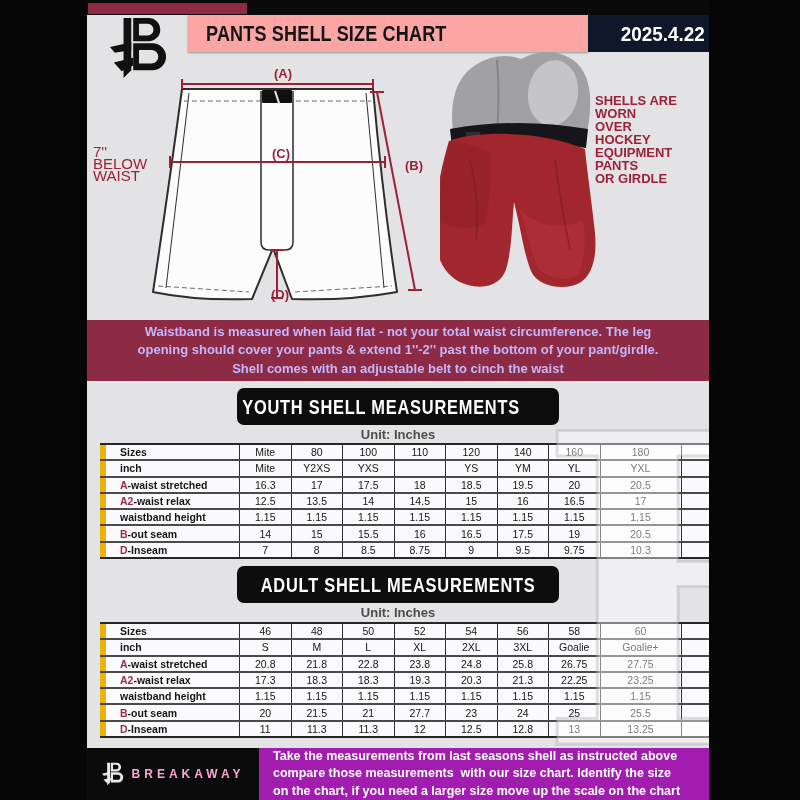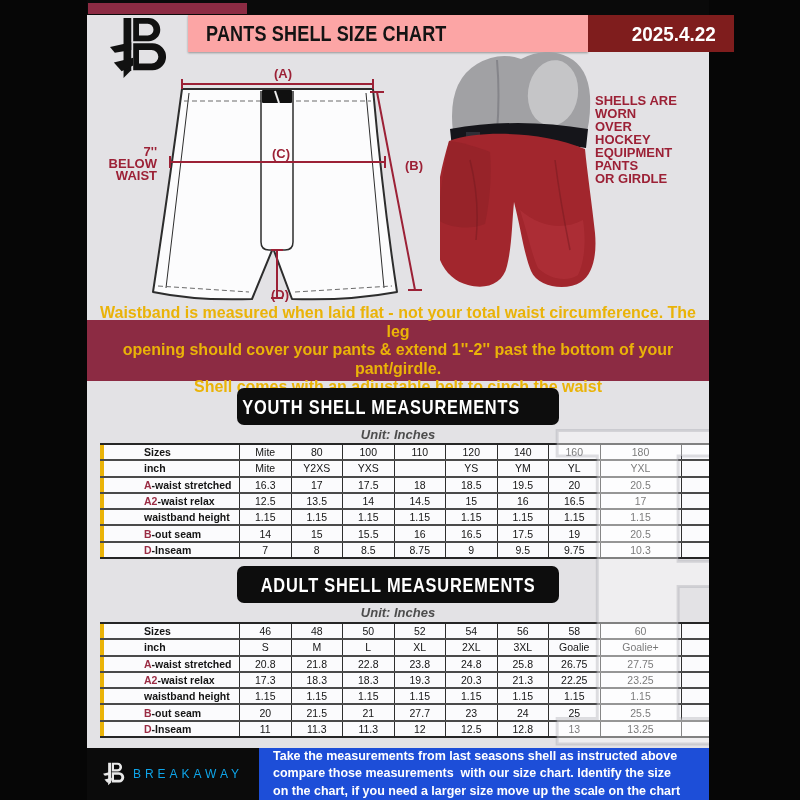--- a/index.html
+++ b/index.html
@@ -5,58 +5,58 @@
   html,body{margin:0;padding:0;width:800px;height:800px;overflow:hidden;
     background:#060606;font-family:"Liberation Sans",sans-serif;position:relative;}
   .abs{position:absolute;}
   #content-col{left:87px;top:0;width:622px;height:800px;background:#e3e2e5;}
   #top-band{left:87px;top:0;width:622px;height:15px;background:#0a0a0a;}
   #maroon-strip{left:88px;top:3px;width:159px;height:11px;background:#8c2b43;}
   #title-bar{left:188px;top:15px;width:400px;height:37px;background:#fca5a5;
     display:flex;align-items:center;box-shadow:0 1px 2px rgba(0,0,0,.35);}
   #title-bar .t{font-size:22px;font-weight:700;color:#141414;letter-spacing:.2px;
     transform:scaleX(.82);transform-origin:left center;padding-left:22px;white-space:nowrap;}
-  #date-box{left:588px;top:15px;width:121px;height:37px;background:#7f1d1d;
-    display:flex;align-items:center;justify-content:center;padding-left:25px;}
+  #date-box{left:588px;top:15px;width:121px;height:37px;background:#0f172a;
+    display:flex;align-items:center;justify-content:flex-end;}
   #date-box .t{font-size:21px;font-weight:700;color:#ffffff;transform:scaleX(.9);white-space:nowrap;}
   #logo{left:110px;top:16px;}
   .m-label{font-size:13px;font-weight:700;color:#9c2136;text-align:center;}
-  #waist-note{left:93px;top:146px;width:64px;text-align:right;font-size:13px;line-height:12px;
-    font-weight:700;color:#9c2136;white-space:pre-wrap;}
+  #waist-note{left:93px;top:146px;width:64px;font-size:15px;line-height:12px;
+    font-weight:400;color:#9c2136;white-space:pre-wrap;}
   #side-note{left:595px;top:94px;width:90px;font-size:13px;line-height:13px;
     font-weight:700;color:#9c2136;white-space:pre-wrap;}
   #info-banner{left:87px;top:320px;width:622px;height:61px;background:#8c2b43;
     display:flex;align-items:center;justify-content:center;}
-  #info-banner .t{color:#eab308;font-size:16px;line-height:18.5px;font-weight:600;
+  #info-banner .t{color:#c4b5fd;font-size:13px;line-height:18.5px;font-weight:600;
     text-align:center;white-space:pre-wrap;}
   .section-banner{left:237px;width:322px;height:37px;background:#0d0d0d;border-radius:7px;
     display:flex;align-items:center;justify-content:center;}
   .section-banner .t{color:#ffffff;font-size:21px;font-weight:700;letter-spacing:1px;
     transform:scaleX(.78);white-space:nowrap;}
-  .unit-label{left:87px;width:622px;text-align:center;font-size:13px;color:#4d4d4d;font-weight:600;font-style:italic;}
+  .unit-label{left:87px;width:622px;text-align:center;font-size:13px;color:#4d4d4d;font-weight:600;}
   .table-panel{left:100px;width:609px;background:#fbfbfd;
     border-top:2.5px solid #262626;border-bottom:2.5px solid #262626;}
   .trow{display:grid;grid-template-columns:140px repeat(7,51.5px) 81px 1fr;
     height:16.3px;box-sizing:border-box;border-bottom:2px solid #4a4a4a;}
   .trow:last-child{border-bottom:none;height:14px;}
   .cell{display:flex;align-items:center;font-size:10.5px;color:#141414;
     border-right:1px solid #2f2f2f;overflow:hidden;}
-  .cell.label{border-left:4px solid #eab308;padding-left:40px;font-weight:700;}
+  .cell.label{border-left:6px solid #eab308;padding-left:14px;font-weight:700;}
   .cell.val{justify-content:center;font-weight:400;}
   .trow.hdr .cell.val{font-weight:400;}
   .cell.filler{border-right:none;}
   .pfx{color:#9a2b43;font-weight:700;}
   #wm-clip{left:87px;top:0;width:622px;height:800px;overflow:hidden;pointer-events:none;z-index:6;}
   #wm-clip span{position:absolute;left:450px;top:378px;font-family:"DejaVu Serif",serif;
     font-weight:700;font-size:430px;line-height:1;color:rgba(255,255,255,.42);
     -webkit-text-stroke:3px rgba(150,150,160,.30);}
   #footer-black{left:87px;top:748px;width:172px;height:52px;background:#0b0b0b;
     display:flex;align-items:center;justify-content:center;gap:8px;}
-  #footer-brand{color:#0ea5e9;font-size:12px;font-weight:400;letter-spacing:4px;white-space:nowrap;}
-  #footer-note-box{left:259px;top:748px;width:450px;height:52px;background:#1d4ed8;
+  #footer-brand{color:#f9a8d4;font-size:12px;font-weight:700;letter-spacing:4px;white-space:nowrap;}
+  #footer-note-box{left:259px;top:748px;width:450px;height:52px;background:#a21caf;
     display:flex;align-items:center;}
   #footer-note-box .t{color:#ffffff;font-size:12.5px;line-height:17.2px;font-weight:600;
     padding-left:14px;white-space:pre-wrap;}
 </style>
 </head>
 <body>
 
 <div class="abs" id="content-col"></div>
 <div class="abs" id="top-band"></div>
 <div class="abs" id="maroon-strip"></div>

